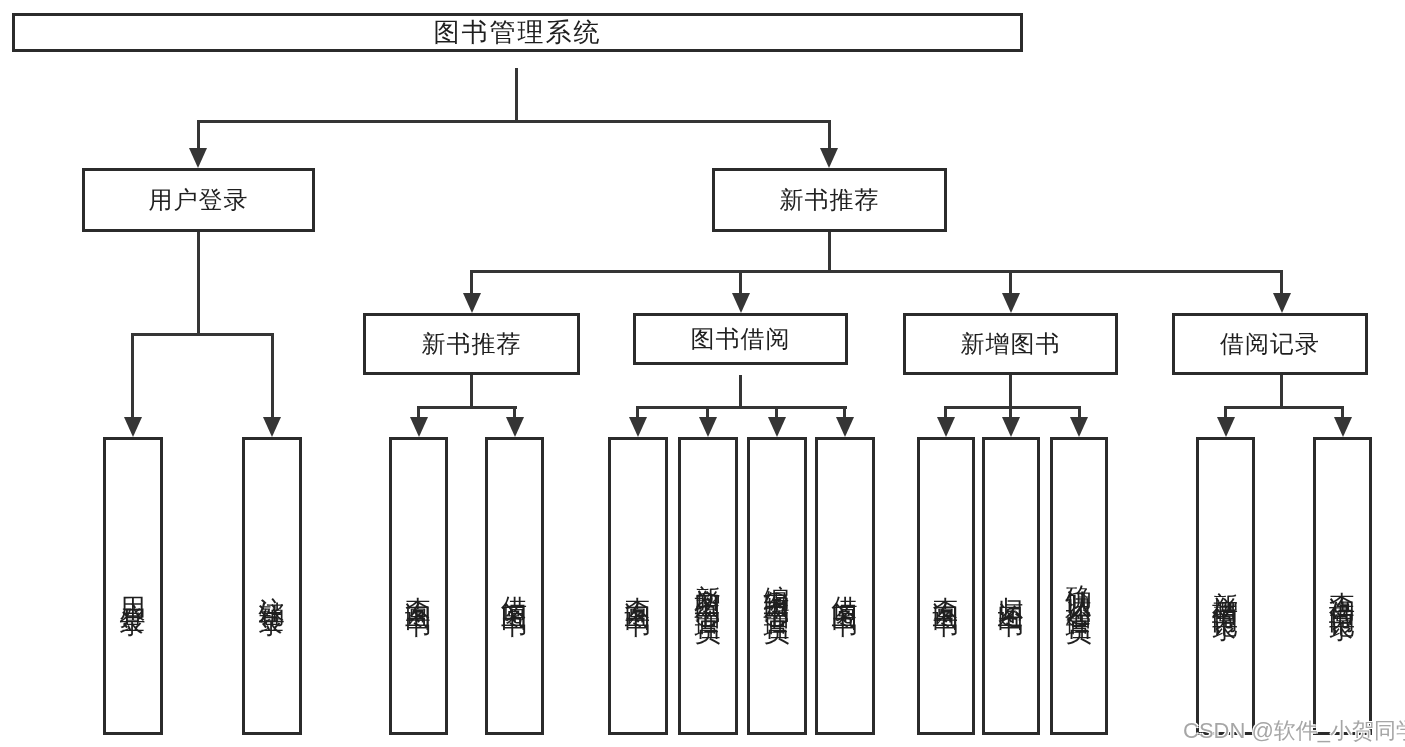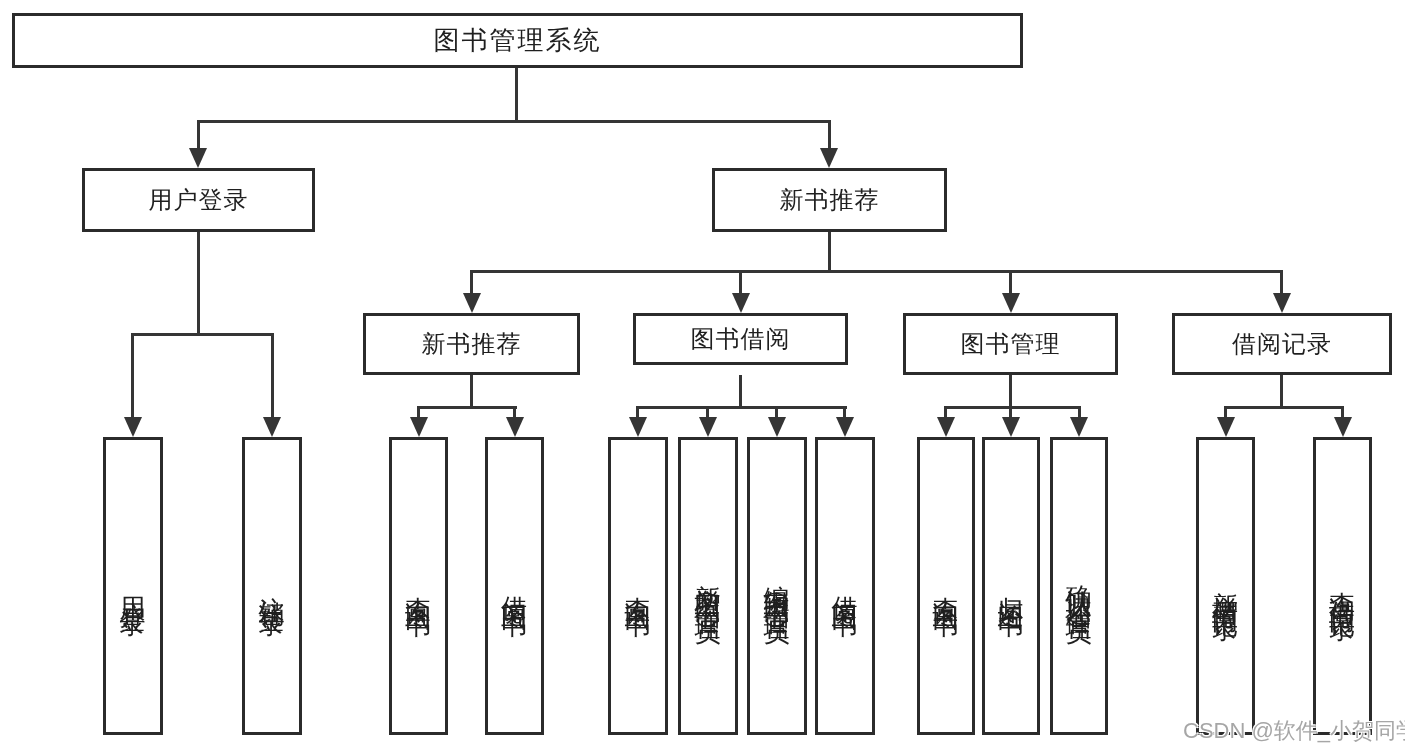--- a/index.html
+++ b/index.html
@@ -63,41 +63,41 @@
     white-space:nowrap;
     z-index:5;
     text-shadow:-1px -1px 0 #fff,1px -1px 0 #fff,-1px 1px 0 #fff,1px 1px 0 #fff;
   }
 </style>
 </head>
 <body>
 
 <div class="stage">
 
-  <div class="node root" style="left:12px;top:13px;width:1011px;height:55px;">
+  <div class="node root" style="left:12px;top:13px;width:1011px;height:39px;">
     <span class="lbl">图书管理系统</span>
   </div>
 
   <div class="node" style="left:82px;top:168px;width:233px;height:64px;">
     <span class="lbl">用户登录</span>
   </div>
   <div class="node" style="left:712px;top:168px;width:235px;height:64px;">
     <span class="lbl">新书推荐</span>
   </div>
 
   <div class="node" style="left:363px;top:313px;width:217px;height:62px;">
     <span class="lbl">新书推荐</span>
   </div>
   <div class="node" style="left:633px;top:313px;width:215px;height:52px;">
     <span class="lbl">图书借阅</span>
   </div>
   <div class="node" style="left:903px;top:313px;width:215px;height:62px;">
-    <span class="lbl">图书管理</span>
-  </div>
-  <div class="node" style="left:1172px;top:313px;width:220px;height:62px;">
+    <span class="lbl">新增图书</span>
+  </div>
+  <div class="node" style="left:1172px;top:313px;width:196px;height:62px;">
     <span class="lbl">借阅记录</span>
   </div>
 
   <div class="leaf" style="left:103px;width:60px;">
     <span class="vlbl">用户登录</span>
   </div>
   <div class="leaf" style="left:242px;width:60px;">
     <span class="vlbl">注销登录</span>
   </div>
 

